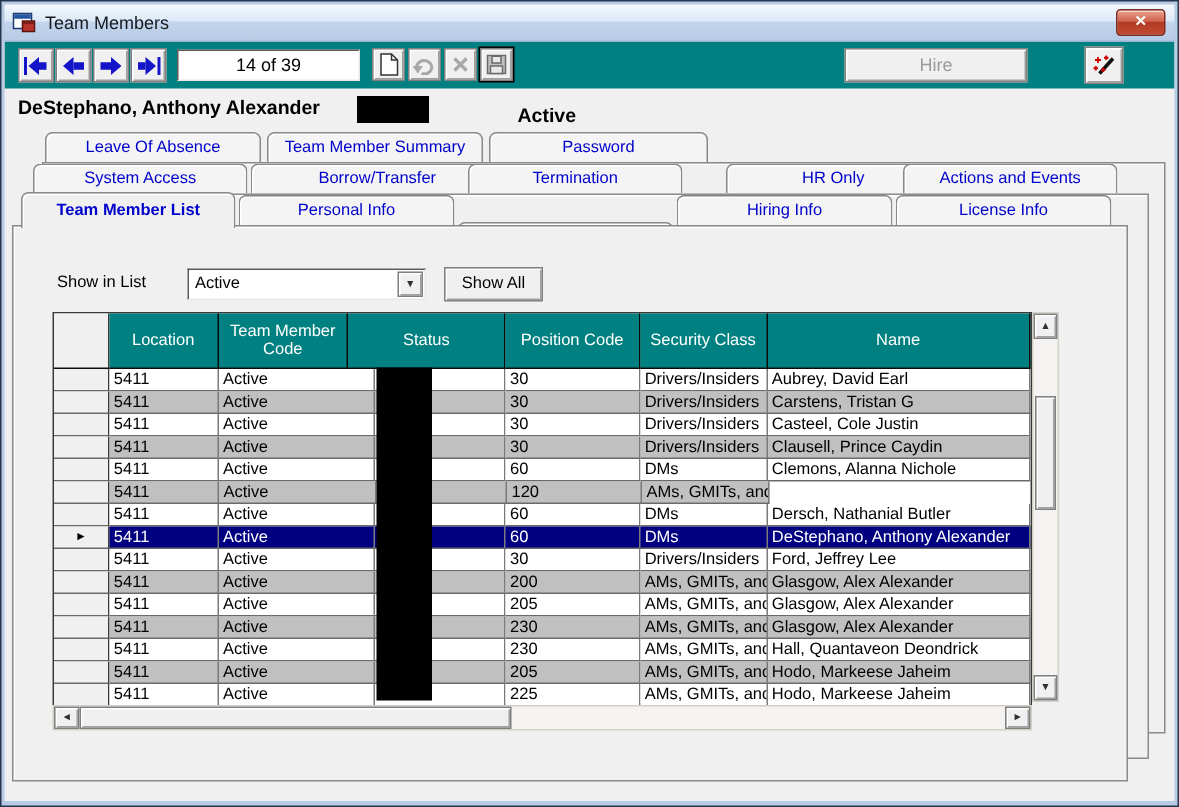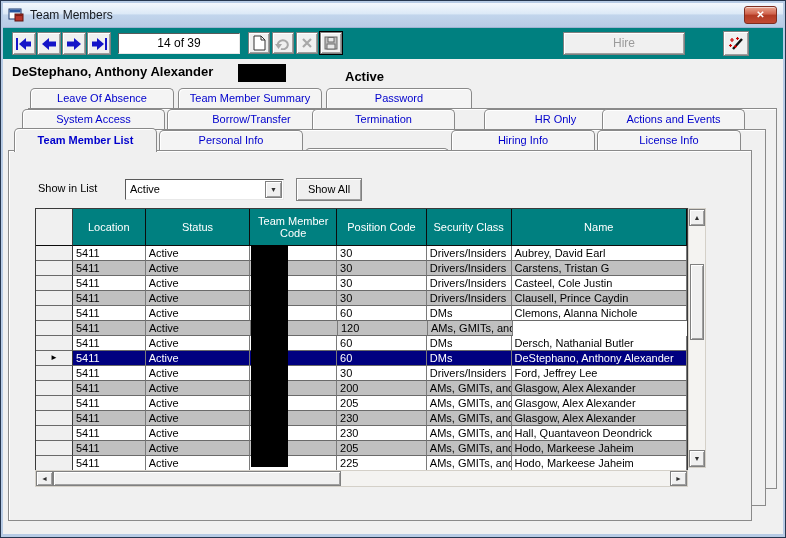--- a/index.html
+++ b/index.html
@@ -221,22 +221,22 @@
     <div class="combo">
       <span class="combo-text">Active</span>
       <span class="combo-arrow raised">▼</span>
     </div>
     <div class="showall-btn raised">Show All</div>
 
     <div class="grid">
       <div class="ghead" id="grid-head">
           <div class="hc sel" style="width: 37px;"></div>
           <div class="hc" style="width: 73px;">Location</div>
+          <div class="hc" style="width: 87px;">Team Member Code</div>
           <div class="hc" style="width: 105px;">Status</div>
-          <div class="hc" style="width: 87px;">Team Member Code</div>
           <div class="hc" style="width: 90px;">Position Code</div>
           <div class="hc" style="width: 85px;">Security Class</div>
           <div class="hc" style="width: 176px;">Name</div>
         </div>
       <div id="grid-body">
           <div class="grow white">
             <div class="c sel" style="width: 37px;"></div>
             <div class="c" style="width: 73px;">5411</div>
             <div class="c" style="width: 105px;">Active</div>
             <div class="c" style="width: 87px;"></div>

